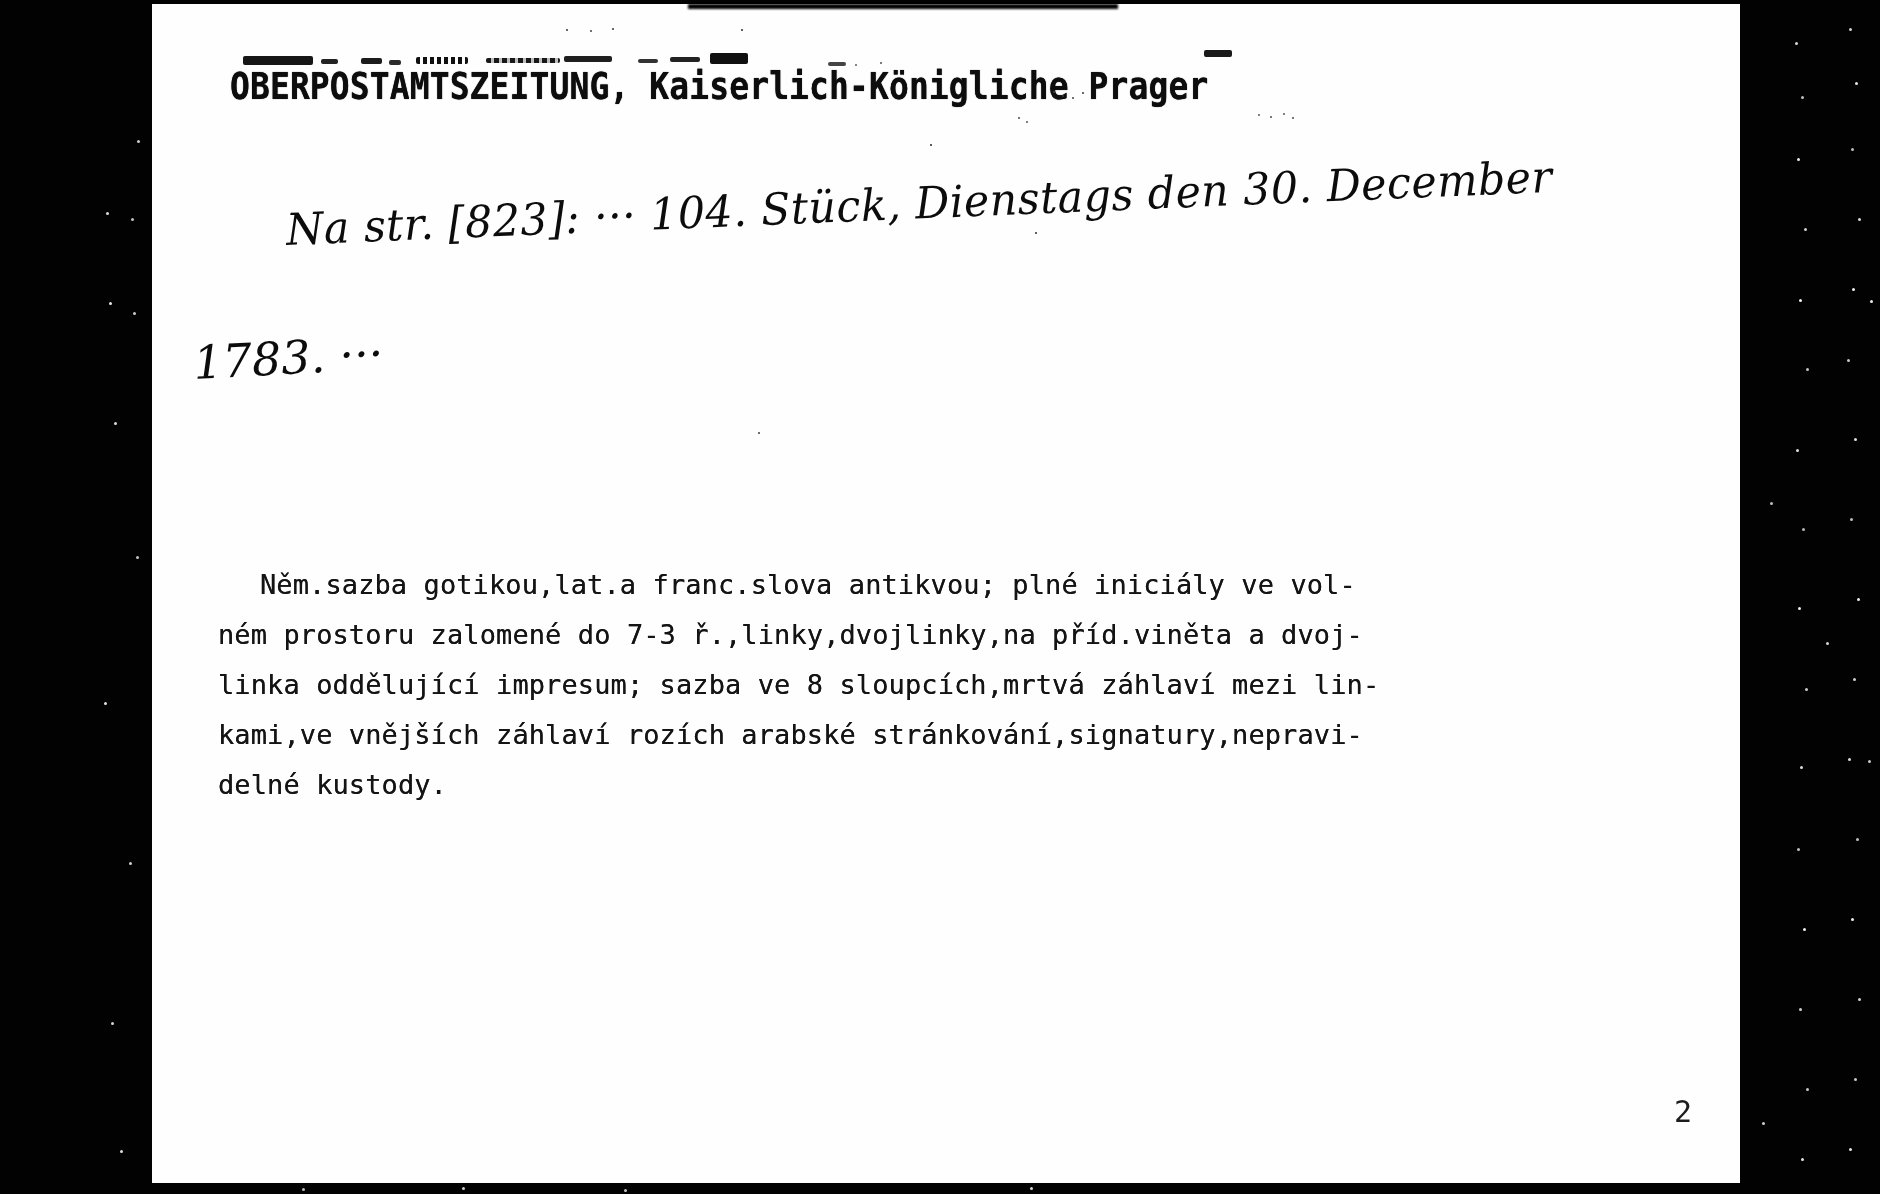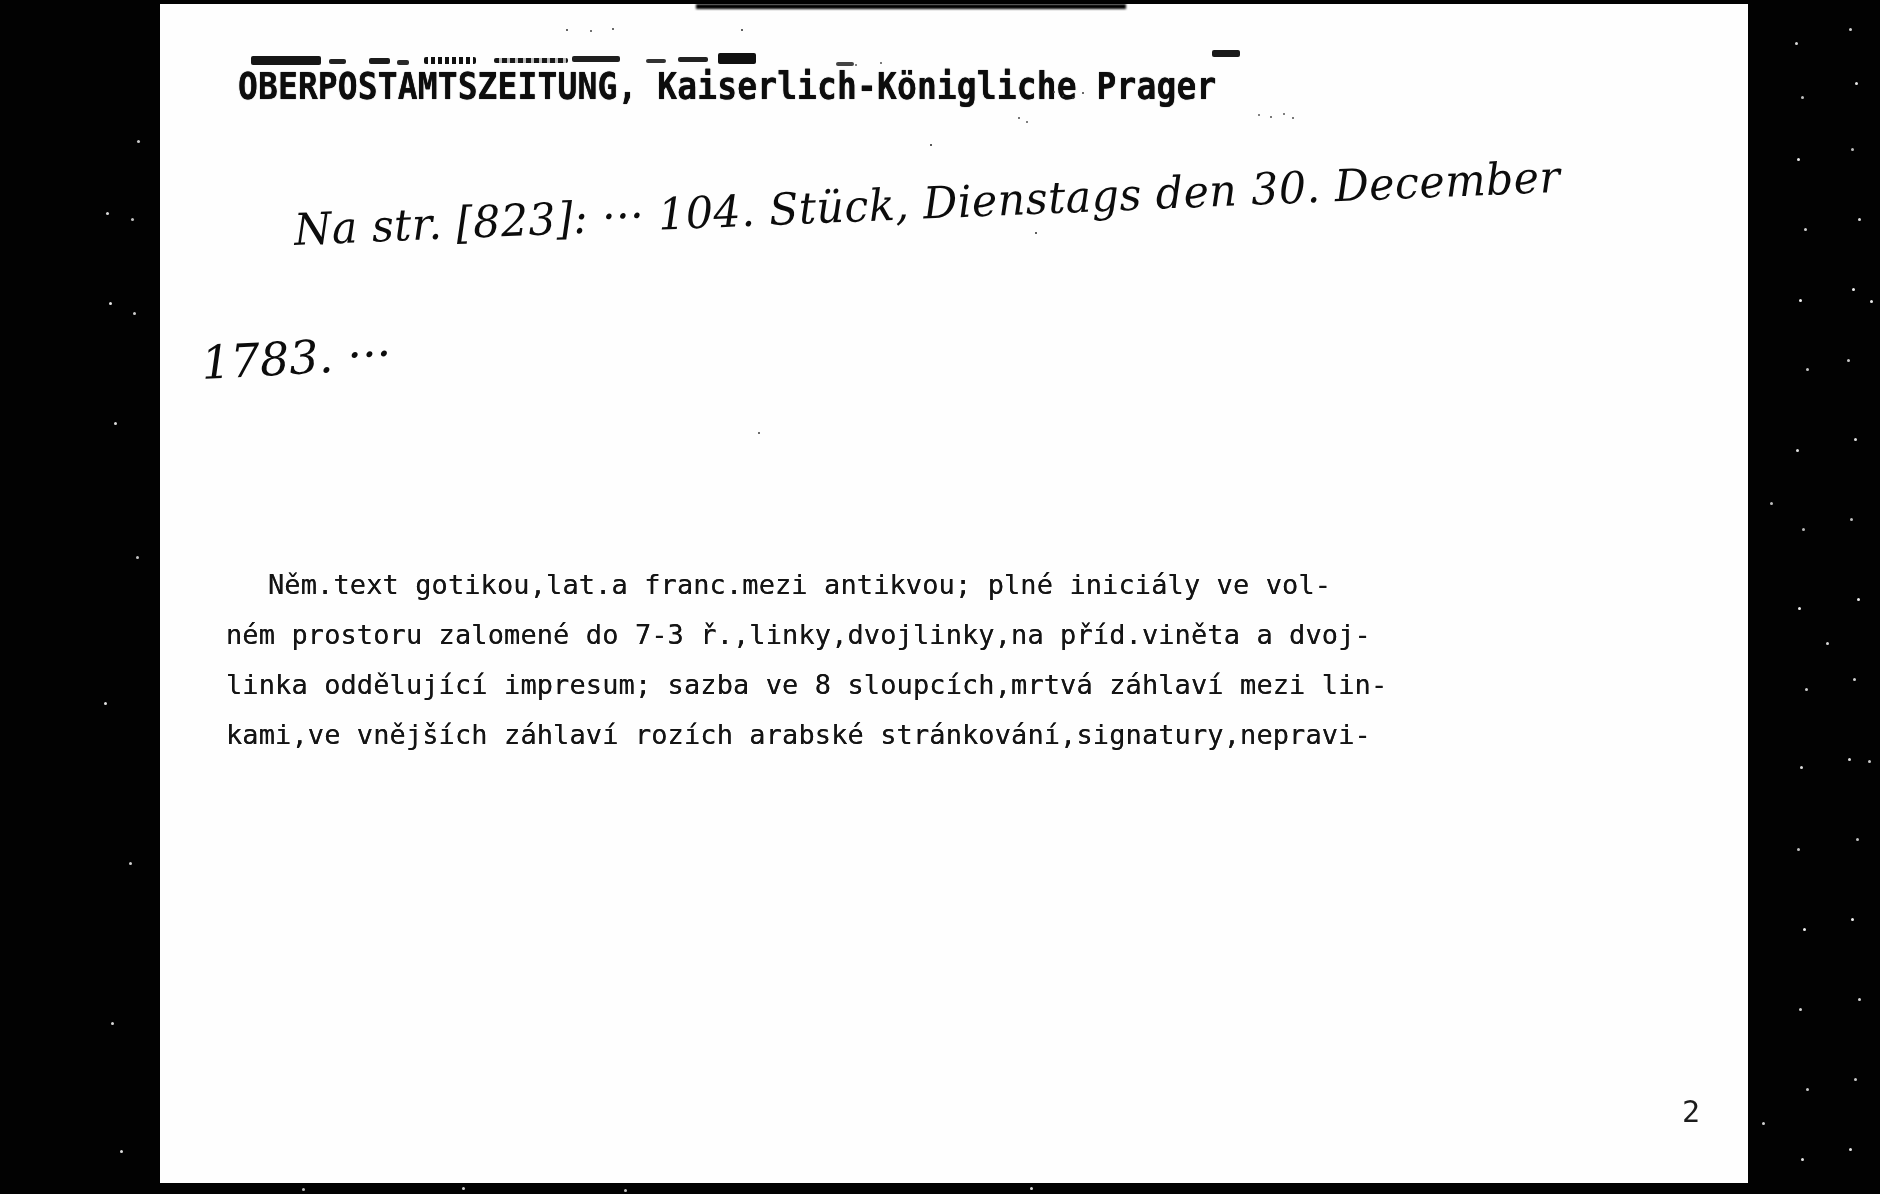--- a/index.html
+++ b/index.html
@@ -5,21 +5,20 @@
   html,body{margin:0;padding:0;}
   body{
     width:1880px;height:1194px;position:relative;overflow:hidden;
     background:#020202;
     font-family:"Liberation Sans",sans-serif;
   }
   .stage{position:absolute;inset:0;}
   .paper{
     position:absolute;left:152px;top:4px;width:1588px;height:1179px;
     background:#fefefe;
-    margin-left:8px;
   }
   
   .topline{
     position:absolute;left:536px;top:0;width:430px;height:5px;
     background:#000;filter:blur(0.8px);
   }
   
   .overstrike{position:absolute;left:0;top:0;width:100%;height:80px;}
   .overstrike i{position:absolute;display:block;border-radius:2px;filter:blur(0.5px);}
   .os1{left:91px;top:52px;width:70px;height:9px;background:#161616;}
@@ -127,24 +126,25 @@
       <i class="os12"></i>
     </div>
 
     <h1 class="title">OBERPOSTAMTSZEITUNG, Kaiserlich-Königliche Prager</h1>
 
     <div class="hw hw1">Na str. [823]: ··· 104. Stück, Dienstags den 30. December</div>
 
     <div class="hw hw2">1783. ···</div>
 
     <div class="paragraph">
-      <div class="pline">Něm.text gotikou,lat.a franc.mezi antikvou; plné iniciály ve vol-</div>
+      <div class="pline">Něm.sazba gotikou,lat.a franc.slova antikvou; plné iniciály ve vol-</div>
       <div class="pline">ném prostoru zalomené do 7-3 ř.,linky,dvojlinky,na příd.viněta a dvoj-</div>
       <div class="pline">linka oddělující impresum; sazba ve 8 sloupcích,mrtvá záhlaví mezi lin-</div>
       <div class="pline">kami,ve vnějších záhlaví rozích arabské stránkování,signatury,nepravi-</div>
+      <div class="pline">delné kustody.</div>
     </div>
 
     <div class="pageno">2</div>
   </div>
 
   <div class="speck dark"></div>
 
 </div>
 
 </body></html>

